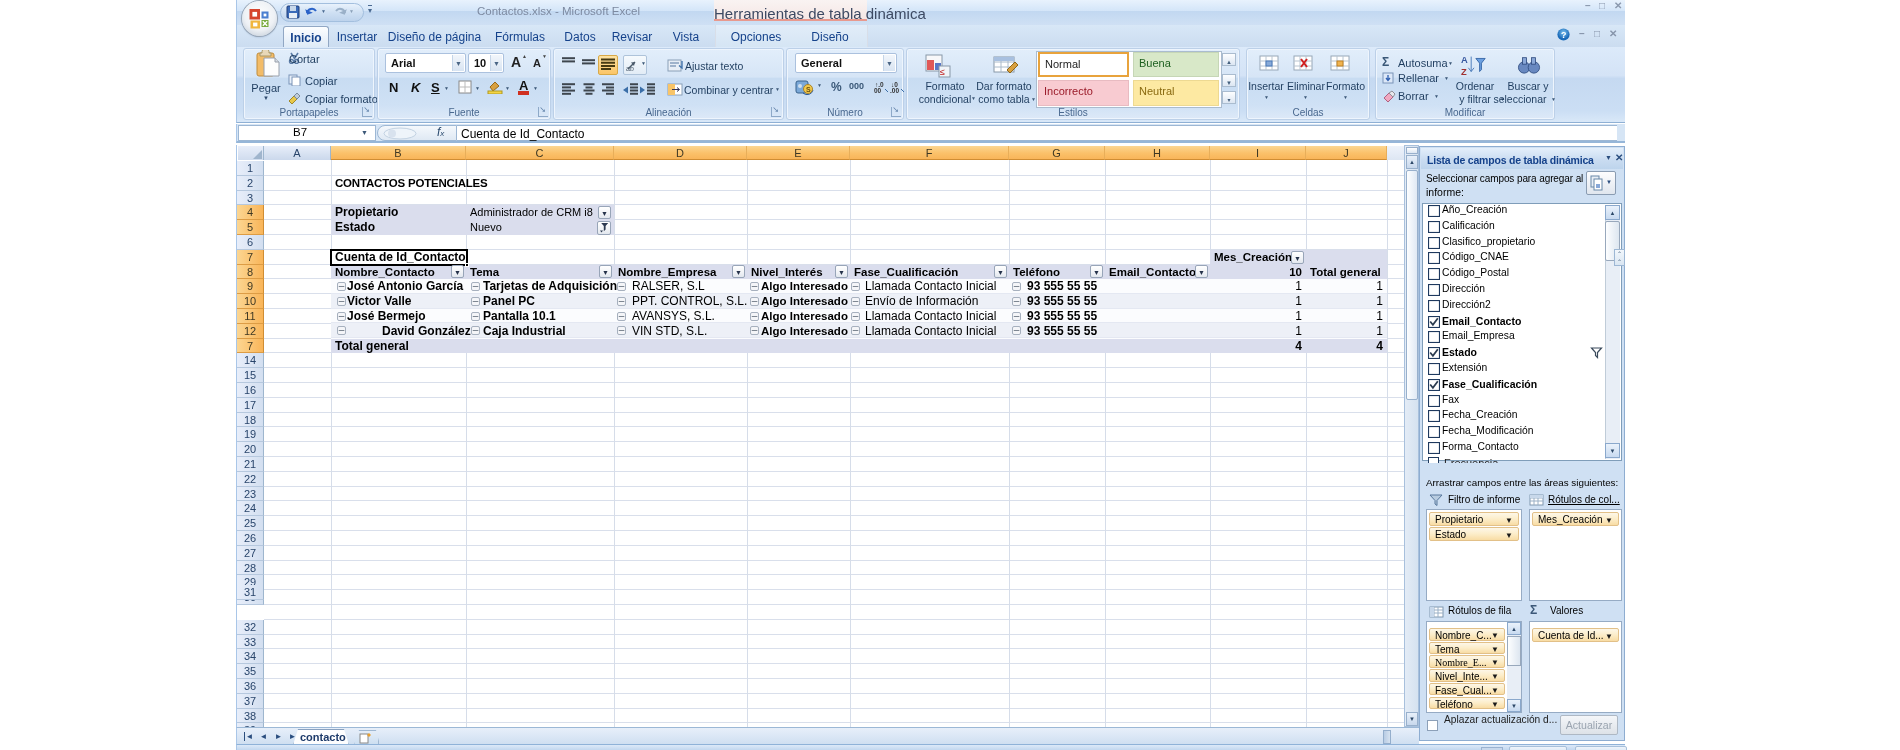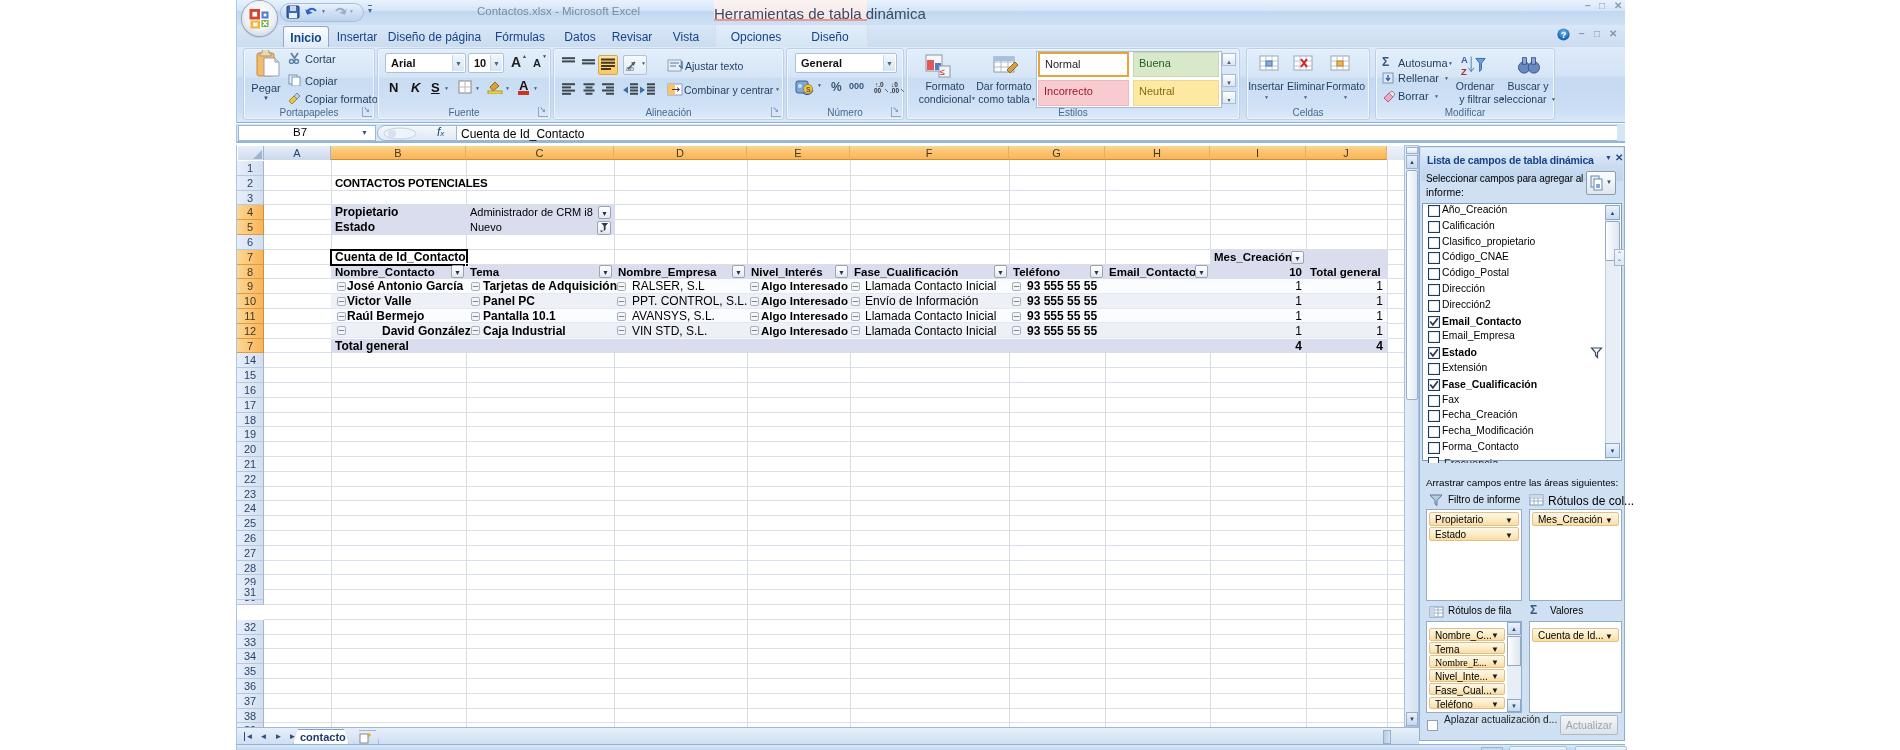--- a/index.html
+++ b/index.html
@@ -47,21 +47,21 @@
 .gline-v { position:absolute; top:15px; width:1px; background:#d6dde9; }
 .cellT { position:absolute; height:14.8px; font-size:11.5px; line-height:14.5px; white-space:nowrap; color:#000; }
 .b { font-weight:bold; }
 .lav { position:absolute; background:#dadded; }
 .ddbtn { position:absolute; width:13px; height:13px; background:linear-gradient(#ffffff,#f2f4f7 55%,#e2e7ee); border:1px solid #98a5b8; color:#25324a; font-size:7px; text-align:center; line-height:13px; border-radius:2px; }
 .mins { position:absolute; width:9px; height:9px; background:#f4f5f8; border:1px solid #a6b0be; border-radius:2px; color:#5a6572; font-size:10px; line-height:5.5px; text-align:center; }
 
 #vscroll { position:absolute; left:1168px; top:145px; width:15px; height:582px; background:linear-gradient(90deg,#e4ecf6,#d5e2f0); border:1px solid #a8c0dc; }
 
 #panel { position:absolute; left:1183px; top:146px; width:206px; height:595px; background:#cfe0f3; border:1px solid #8eadd1; }
-#ptitle { position:absolute; left:1px; top:1px; width:202px; height:33px; background:linear-gradient(#e4effb,#cadcf1 55%,#bdd4ec); color:#15428b; font-weight:bold; font-size:10.5px; letter-spacing:-0.2px; padding:6px 0 0 6px; }
+#ptitle { position:absolute; left:1px; top:1px; width:202px; height:21px; background:linear-gradient(#e4effb,#cadcf1 55%,#bdd4ec); color:#15428b; font-weight:bold; font-size:10.5px; letter-spacing:-0.2px; padding:6px 0 0 6px; }
 .pcheck { position:absolute; width:11px; height:11px; background:#fff; border:1px solid #1e395e; }
 .pill { position:absolute; background:linear-gradient(#fdf7e8,#fcedc9 50%,#f8dca4); border:1px solid #e2c088; border-radius:2px; font-size:10px; color:#000; padding:1px 0 0 5px; }
 .pill .pdd { position:absolute; right:5px; top:3px; font-size:8px; color:#1a1a1a; }
 .pbox { position:absolute; background:#fff; border:1px solid #96abc4; }
 
 #tabbar { position:absolute; left:0; top:727px; width:1183px; height:17px; background:linear-gradient(#e7effa,#cfdff1); border-left:1px solid #a9c6e8; border-top:1px solid #9cb8d6; }
 #statusbar { position:absolute; left:0; top:744px; width:1389px; height:6px; background:linear-gradient(#dce9f8,#c2d7ef); border-top:1px solid #8fb2d8; border-left:1px solid #a9c6e8; }
 .navbtn { position:absolute; top:2px; width:15px; height:14px; color:#2a4d7e; font-size:8px; text-align:center; line-height:14px; }
 </style>
 </head>
@@ -139,21 +139,21 @@
           <path d="M9 8 h11 l4 4 v14 h-15 z" fill="#fdfdfd" stroke="#98a0ac"></path>
           <path d="M20 8 l0 4 4 0" fill="#d8dce2" stroke="#98a0ac"></path>
         </svg>
         <div class="abs" style="left:7px;top:33px;font-size:11px;color:#1e3c5e;white-space:nowrap;width:30px;text-align:center;">Pegar</div>
         <div class="abs" style="left:19px;top:46px;font-size:6px;color:#2f4a6e;white-space:nowrap;">▼</div>
         <svg class="abs" style="left:44px;top:3px;" width="13" height="12" viewBox="0 0 13 12">
           <path d="M3 1 L7 7 M10 1 L6 7" stroke="#5a7ba6" stroke-width="1.6"></path>
           <circle cx="3.5" cy="9.5" r="2" fill="none" stroke="#5a7ba6" stroke-width="1.4"></circle>
           <circle cx="8.5" cy="9.5" r="2" fill="none" stroke="#5a7ba6" stroke-width="1.4"></circle>
         </svg>
-        <div class="abs" style="left:61px;top:4px;font-size:11px;color:#1e3c5e;white-space:nowrap;text-align:right;">Cortar</div>
+        <div class="abs" style="left:45px;top:4px;font-size:11px;color:#1e3c5e;white-space:nowrap;text-align:right;">Cortar</div>
         <svg class="abs" style="left:44px;top:25px;" width="13" height="12" viewBox="0 0 13 12">
           <rect x="1" y="1" width="8" height="9" fill="#e8f0fa" stroke="#7a94b8"></rect>
           <rect x="4" y="3" width="8" height="9" fill="#fff" stroke="#7a94b8"></rect>
         </svg>
         <div class="abs" style="left:61px;top:26px;font-size:11px;color:#1e3c5e;white-space:nowrap;">Copiar</div>
         <svg class="abs" style="left:44px;top:43px;" width="13" height="12" viewBox="0 0 13 12">
           <path d="M1 9 L6 4 L9 7 L4 12 Z" fill="#e8c84a" stroke="#a08828"></path>
           <path d="M6 4 L9 1 L12 4 L9 7 Z" fill="#c0ccd8" stroke="#788a9c"></path>
         </svg>
         <div class="abs" style="left:61px;top:44px;font-size:11px;color:#1e3c5e;white-space:nowrap;">Copiar formato</div>
@@ -506,21 +506,21 @@
   <div class="cellT" style="left:395px;top:149.2px;font-size:12px;">PPT. CONTROL, S.L.</div>
   <div class="mins" style="left:513px;top:151.8px;">–</div>
   <div class="cellT b" style="left:524px;top:149.2px;font-size:11.5px;">Algo Interesado</div>
   <div class="mins" style="left:614px;top:151.8px;">–</div>
   <div class="cellT" style="left:628px;top:149.2px;font-size:12px;">Envío de Información</div>
   <div class="mins" style="left:775px;top:151.8px;">–</div>
   <div class="cellT b" style="left:790px;top:149.2px;font-size:12px;">93 555 55 55</div>
   <div class="cellT" style="left:973px;top:149.2px;width:92px;text-align:right;font-size:12px;">1</div>
   <div class="cellT" style="left:1069px;top:149.2px;width:77px;text-align:right;font-size:12px;">1</div>
   <div class="mins" style="left:100px;top:166.6px;">–</div>
-  <div class="cellT b" style="left:110px;top:164.0px;font-size:12px;">Raúl Bermejo</div>
+  <div class="cellT b" style="left:110px;top:164.0px;font-size:12px;">José Bermejo</div>
   <div class="mins" style="left:234px;top:166.6px;">–</div>
   <div class="cellT b" style="left:246px;top:164.0px;font-size:12px;">Pantalla 10.1</div>
   <div class="mins" style="left:380px;top:166.6px;">–</div>
   <div class="cellT" style="left:395px;top:164.0px;font-size:12px;">AVANSYS, S.L.</div>
   <div class="mins" style="left:513px;top:166.6px;">–</div>
   <div class="cellT b" style="left:524px;top:164.0px;font-size:11.5px;">Algo Interesado</div>
   <div class="mins" style="left:614px;top:166.6px;">–</div>
   <div class="cellT" style="left:628px;top:164.0px;font-size:12px;">Llamada Contacto Inicial</div>
   <div class="mins" style="left:775px;top:166.6px;">–</div>
   <div class="cellT b" style="left:790px;top:164.0px;font-size:12px;">93 555 55 55</div>
@@ -646,21 +646,21 @@
   <div class="abs" style="left:6px;top:330px;font-size:9.8px;color:#000;white-space:nowrap;">Arrastrar campos entre las áreas siguientes:</div>
   <svg class="abs" style="left:9px;top:347px;" width="15" height="13" viewBox="0 0 15 13">
         <path d="M1 1 h12 l-5 5.5 v5 l-2 -1.5 v-3.5 z" fill="#b8cce0" stroke="#58789c"></path>
       </svg>
   <div class="abs" style="left:28px;top:347px;font-size:10px;color:#000;white-space:nowrap;">Filtro de informe</div>
   <svg class="abs" style="left:109px;top:347px;" width="15" height="13" viewBox="0 0 15 13">
         <rect x="1" y="1" width="13" height="10" fill="#fff" stroke="#8098b0"></rect>
         <path d="M1 4h13M1 7h13M5 1v10M9 1v10" stroke="#9ab0c6"></path>
         <rect x="1" y="1" width="13" height="3" fill="#c8d8ea"></rect>
       </svg>
-  <div class="abs" style="left:128px;top:347px;font-size:12px;color:#000;white-space:nowrap;">Rótulos de col...</div>
+  <div class="abs" style="left:128px;top:347px;font-size:10px;color:#000;white-space:nowrap;text-decoration:underline;">Rótulos de col...</div>
   <div class="pbox" style="left:6px;top:362px;width:96px;height:92px;"></div>
   <div class="pbox" style="left:109px;top:362px;width:93px;height:92px;"></div>
   <div class="pill" style="left:9px;top:365px;width:90px;height:13.5px;">Propietario<span class="pdd">▼</span></div>
   <div class="pill" style="left:9px;top:380px;width:90px;height:13.5px;">Estado<span class="pdd">▼</span></div>
   <div class="pill" style="left:112px;top:365px;width:87px;height:13.5px;">Mes_Creación<span class="pdd">▼</span></div>
   <svg class="abs" style="left:9px;top:459px;" width="15" height="13" viewBox="0 0 15 13">
         <rect x="1" y="1" width="13" height="10" fill="#fff" stroke="#8098b0"></rect>
         <path d="M1 4h13M1 7h13M5 1v10M9 1v10" stroke="#9ab0c6"></path>
         <rect x="1" y="1" width="4" height="10" fill="#c8d8ea"></rect>
       </svg>

